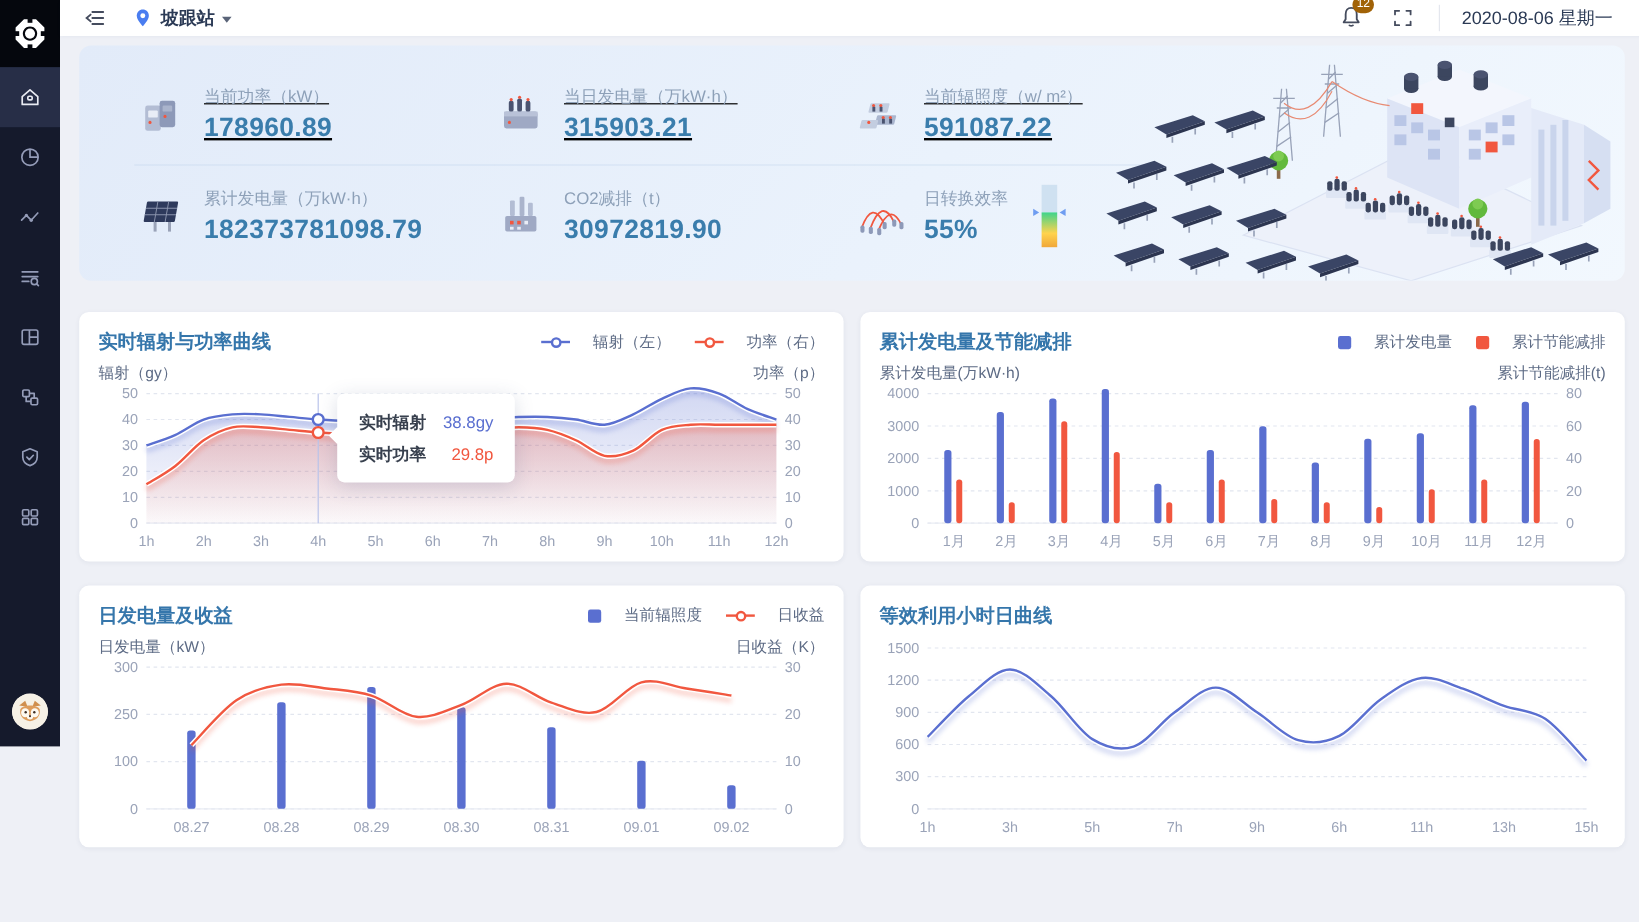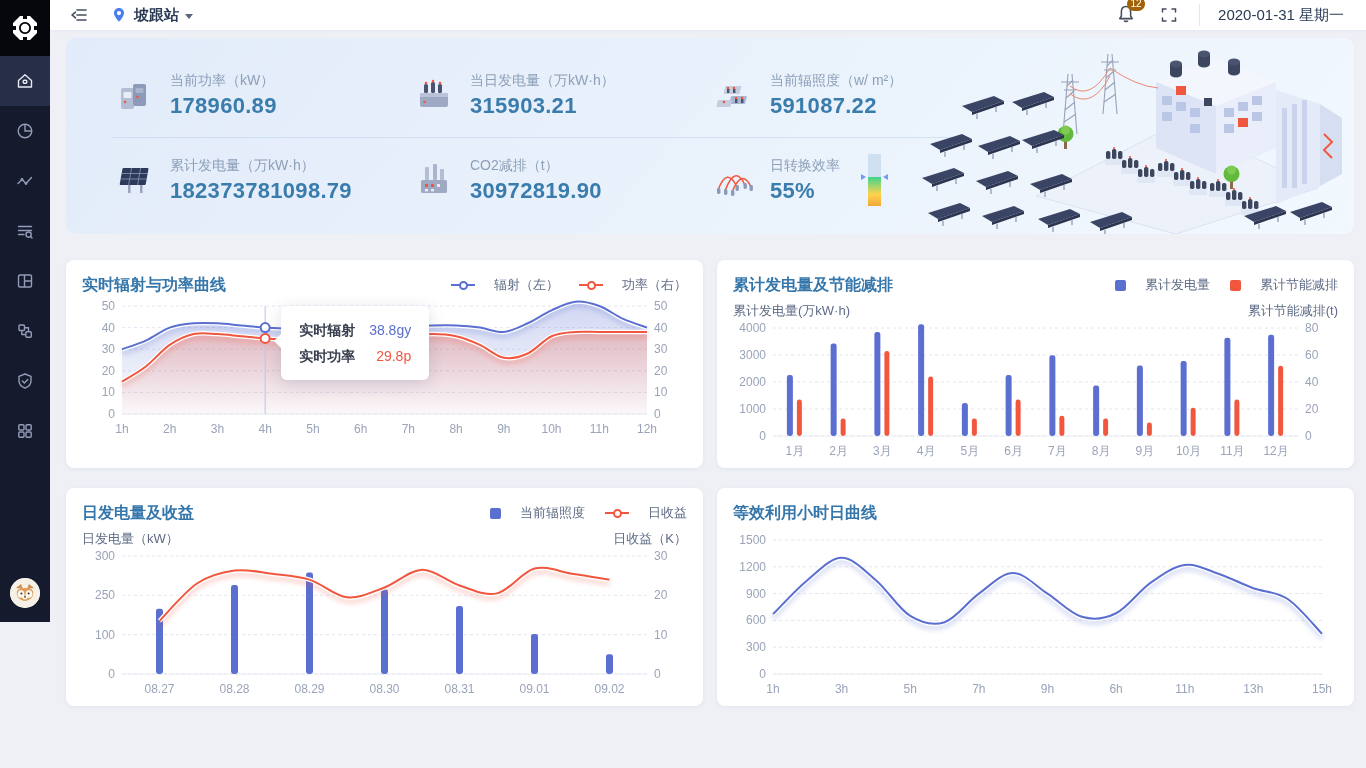--- a/index.html
+++ b/index.html
@@ -28,21 +28,21 @@
   .fs-btn { cursor:pointer; width:24px; height:24px; display:flex; align-items:center; justify-content:center; }
   .v-div { width:1px; height:22px; background:#e4e7ee; }
   .date-text { font-size:15px; color:#2b3a55; }
 
   
   .content { flex:1; padding:8px 14px 0 16px; }
 
   .banner { height:196px; border-radius:10px; background:linear-gradient(130deg,#e2ebf9 0%,#eaf2fc 55%,#f2f8fe 100%); display:flex; margin-bottom:26px; overflow:hidden; }
   .stats { width:852px; display:grid; grid-template-columns:300px 300px 252px; padding:10px 0 6px 46px; align-content:center; }
   .stat { display:flex; align-items:center; gap:12px; height:84px; }
-  .stat.bb { border-bottom:1px solid rgba(185,205,232,.45); }
+  .stat.bb { border-bottom:1px solid rgba(185,205,232,.45);text-decoration:underline; }
   .stat-label { font-size:14px; color:#8da0b8; margin-bottom:3px; white-space:nowrap; }
   .stat-value { font-size:22px; font-weight:bold; color:#3a7dac; letter-spacing:.3px; }
   .gauge { position:relative; width:13px; height:52px; margin-left:16px; }
   .gauge-top { height:45%; background:#cfe1f1; }
   .gauge-fill { height:55%; background:linear-gradient(180deg,#3ed48c 0%,#ffd34d 60%,#f0a73a 100%); }
   .g-arrow { position:absolute; top:calc(45% - 3px); width:0; height:0; border-top:3px solid transparent; border-bottom:3px solid transparent; }
   .g-arrow.l { left:-7px; border-left:5px solid #6f9df1; }
   .g-arrow.r { right:-7px; border-right:5px solid #6f9df1; }
   .illustration { flex:1; position:relative; }
   .illustration svg { position:absolute; right:6px; bottom:0; }
@@ -180,21 +180,21 @@
               <path d="M8.4 16 C8.8 17.2 11.2 17.2 11.6 16"></path>
           </svg>
           <span class="badge">12</span>
         </div>
         <div class="fs-btn">
           <svg width="20" height="20" viewBox="0 0 20 20" fill="none" stroke="#454c5e" stroke-width="1.5" stroke-linecap="round">
             <path d="M3.5 7 V4 H7 M13 4 H16.5 V7 M16.5 13 V16 H13 M7 16 H3.5 V13"></path>
           </svg>
         </div>
         <div class="v-div"></div>
-        <span class="date-text">2020-01-31 星期一</span>
+        <span class="date-text">2020-08-06 星期一</span>
       </div>
     </header>
 
     <div class="content">
 
       <section class="banner">
         <div class="stats">
           <div class="stat bb">
             <svg width="46" height="40" viewBox="0 0 46 40">
               <rect x="9" y="12" width="13" height="21" rx="2" fill="#b3bdd4"></rect>
@@ -433,20 +433,24 @@
             <div class="legend">
               <span class="legend-item">
                   <span class="lm-line c0"></span>
                   <span>辐射（左）</span>
                 </span>
               <span class="legend-item">
                   <span class="lm-line c1"></span>
                   <span>功率（右）</span>
                 </span>
             </div>
+          </div>
+          <div class="sub">
+            <span>辐射（gy）</span>
+            <span>功率（p）</span>
           </div>
           <div class="plot" id="plot0">
             <div class="tooltip" id="tooltip0" style="left: 199.167px;">
               <div class="t-row">
                   <span class="t-label">实时辐射</span>
                   <span class="t-val c0">38.8gy</span>
                 </div>
               <div class="t-row">
                   <span class="t-label">实时功率</span>
                   <span class="t-val c1">29.8p</span>

